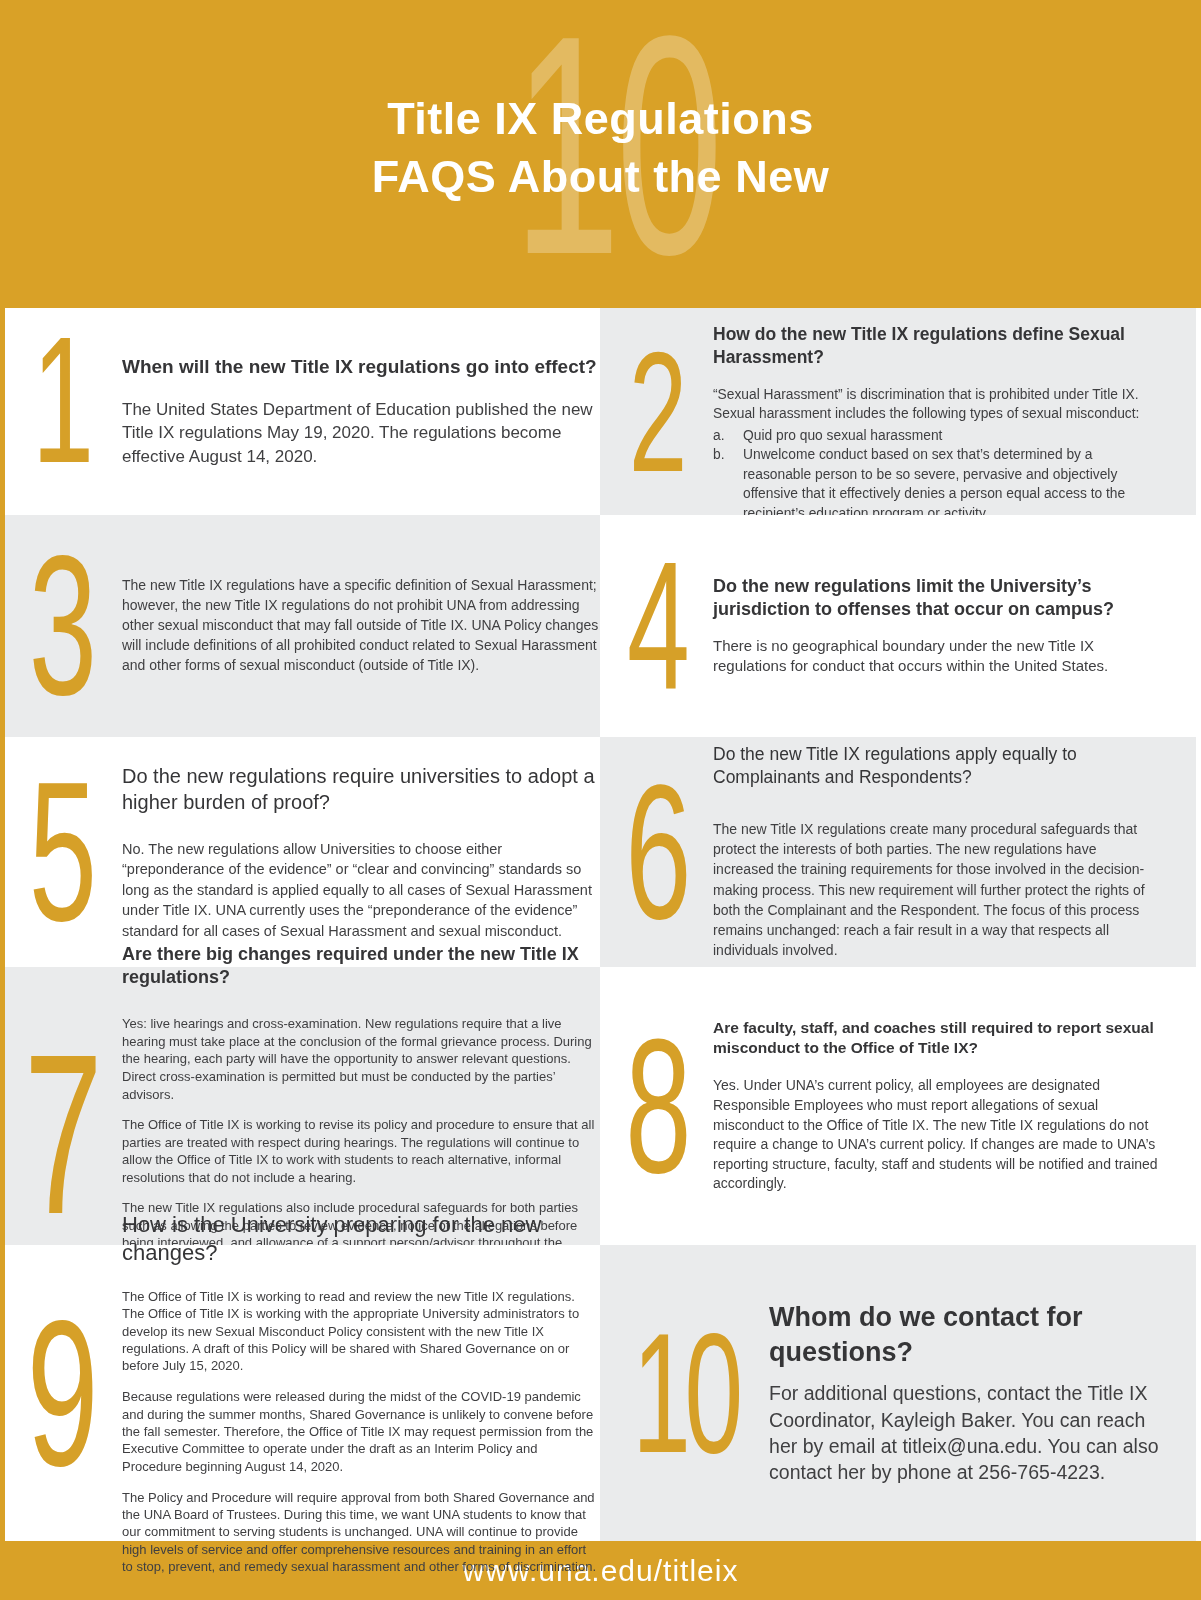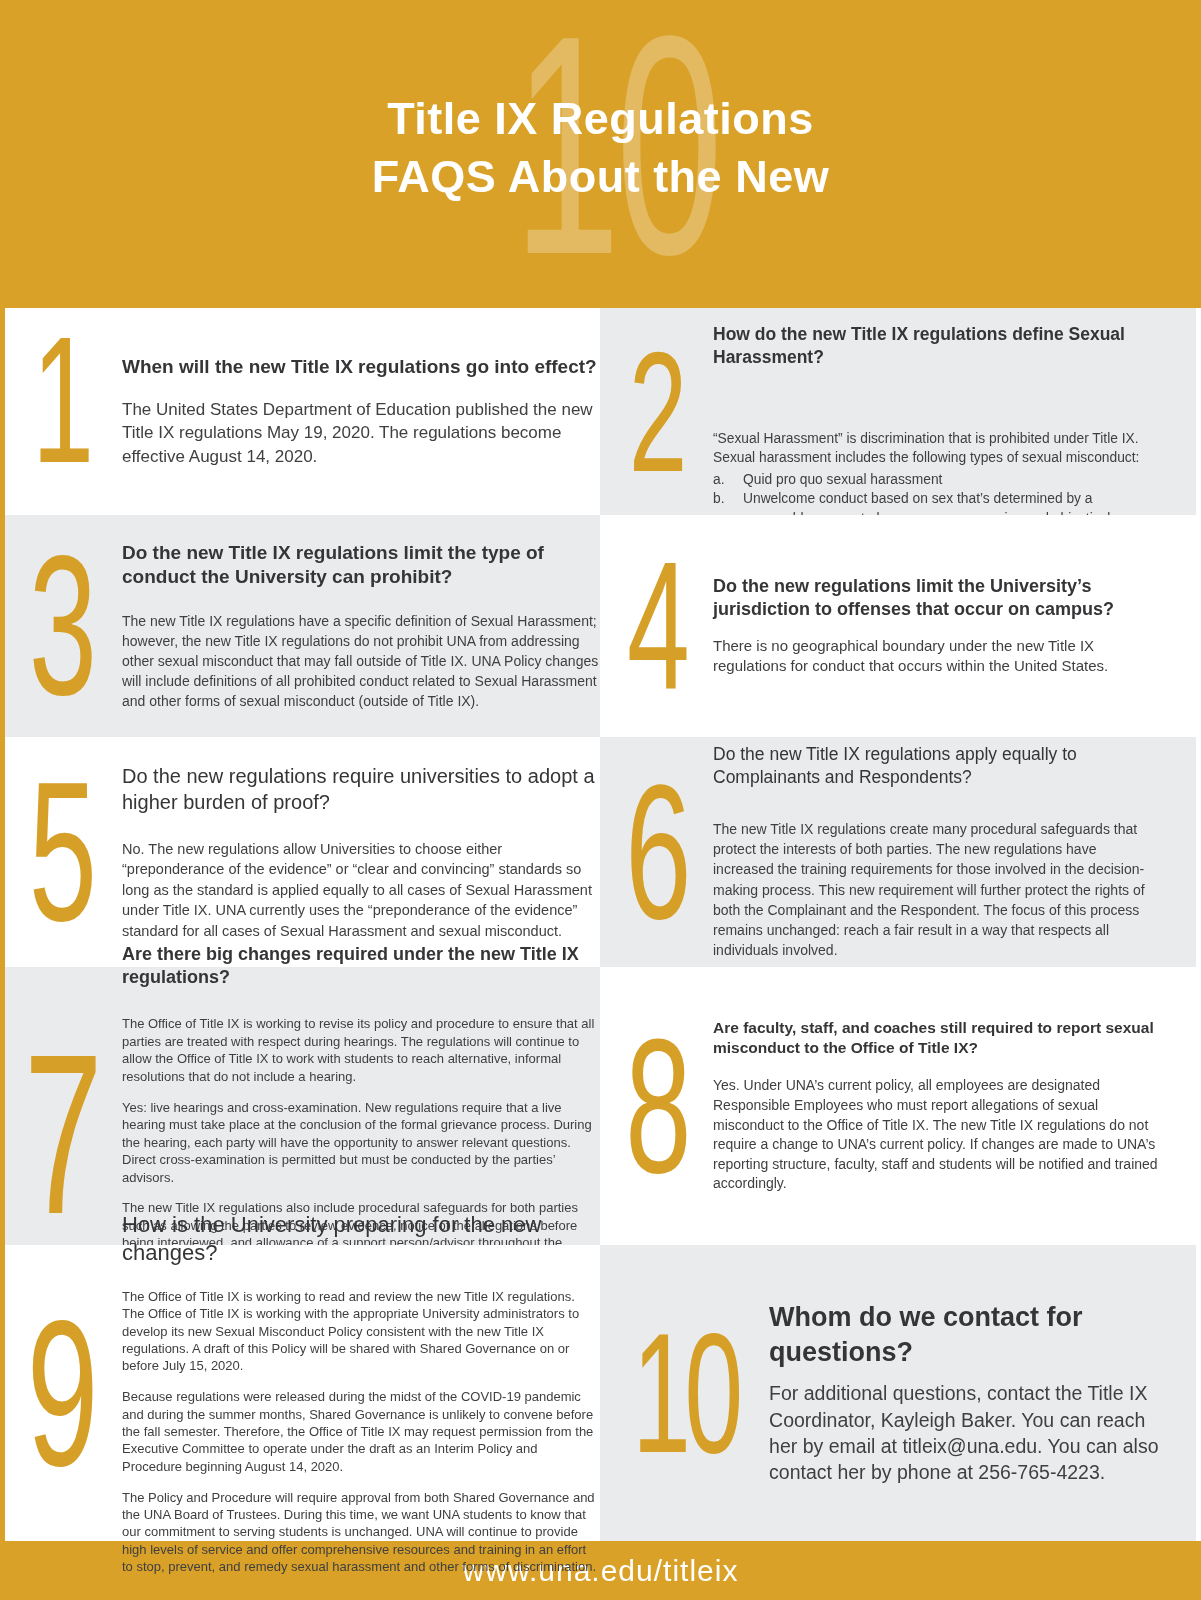--- a/index.html
+++ b/index.html
@@ -62,21 +62,21 @@
   .c6 .num span{font-size:192px;}
   .c7 .num span{font-size:228px;margin-top:56px;}
   .c8 .num span{font-size:192px;}
   .c9 .num span{font-size:208px;}
   .c10 .num span{font-size:170px;letter-spacing:-10px;}
   .c1 h2{font-size:19px;font-weight:700;margin-bottom:18px;}
   .c1 p{font-size:17px;}
   .c2 .content{justify-content:flex-start;padding-top:15px;}
   .c2 h2{font-size:17.5px;font-weight:700;margin-bottom:16px;}
   .c2 p, .c2 .list{font-size:13.8px;}
-  .c2 p{line-height:1.42;margin-top:44px;}
+  .c2 p{line-height:1.42;}
   .list{margin-top:2px;}
   .list-row{display:flex;line-height:1.42;}
   .list-marker{flex:0 0 30px;}
   .list-text{flex:1;}
   .c3 h2{font-size:19px;font-weight:700;margin-bottom:22px;}
   .c3 p{font-size:14px;line-height:1.42;}
   .c4 h2{font-size:18px;font-weight:700;margin-bottom:14px;}
   .c4 p{font-size:15px;}
   .c5 h2{font-size:20px;font-weight:400;margin-bottom:24px;}
   .c5 p{font-size:14.5px;line-height:1.42;}
@@ -144,21 +144,20 @@
         </div>
       </div>
     </div>
   </section>
 
   <section class="cell c3 gray">
     <div class="num">
         <span>3</span>
       </div>
     <div class="content">
-      <h2>Do the new Title IX regulations limit the type of conduct the University can prohibit?</h2>
       <p>The new Title IX regulations have a specific definition of Sexual Harassment; however, the new Title IX regulations do not prohibit UNA from addressing other sexual misconduct that may fall outside of Title IX. UNA Policy changes will include definitions of all prohibited conduct related to Sexual Harassment and other forms of sexual misconduct (outside of Title IX).</p>
     </div>
   </section>
   <section class="cell c4 rightcol">
     <div class="num">
         <span>4</span>
       </div>
     <div class="content">
       <h2>Do the new regulations limit the University’s jurisdiction to offenses that occur on campus?</h2>
       <p>There is no geographical boundary under the new Title IX regulations for conduct that occurs within the United States.</p>
@@ -183,22 +182,22 @@
       <p>The new Title IX regulations create many procedural safeguards that protect the interests of both parties. The new regulations have increased the training requirements for those involved in the decision-making process. This new requirement will further protect the rights of both the Complainant and the Respondent. The focus of this process remains unchanged: reach a fair result in a way that respects all individuals involved.</p>
     </div>
   </section>
 
   <section class="cell c7 gray">
     <div class="num">
         <span>7</span>
       </div>
     <div class="content">
       <h2>Are there big changes required under the new Title IX regulations?</h2>
+      <p>Yes: live hearings and cross-examination. New regulations require that a live hearing must take place at the conclusion of the formal grievance process. During the hearing, each party will have the opportunity to answer relevant questions. Direct cross-examination is permitted but must be conducted by the parties’ advisors.</p>
       <p>The Office of Title IX is working to revise its policy and procedure to ensure that all parties are treated with respect during hearings. The regulations will continue to allow the Office of Title IX to work with students to reach alternative, informal resolutions that do not include a hearing.</p>
-      <p>Yes: live hearings and cross-examination. New regulations require that a live hearing must take place at the conclusion of the formal grievance process. During the hearing, each party will have the opportunity to answer relevant questions. Direct cross-examination is permitted but must be conducted by the parties’ advisors.</p>
       <p>The new Title IX regulations also include procedural safeguards for both parties such as allowing the parties to review evidence, notice of the allegations before being interviewed, and allowance of a support person/advisor throughout the process.</p>
     </div>
   </section>
   <section class="cell c8 rightcol">
     <div class="num">
         <span>8</span>
       </div>
     <div class="content">
       <h2>Are faculty, staff, and coaches still required to report sexual misconduct to the Office of Title IX?</h2>
       <p>Yes. Under UNA’s current policy, all employees are designated Responsible Employees who must report allegations of sexual misconduct to the Office of Title IX. The new Title IX regulations do not require a change to UNA’s current policy. If changes are made to UNA’s reporting structure, faculty, staff and students will be notified and trained accordingly.</p>

